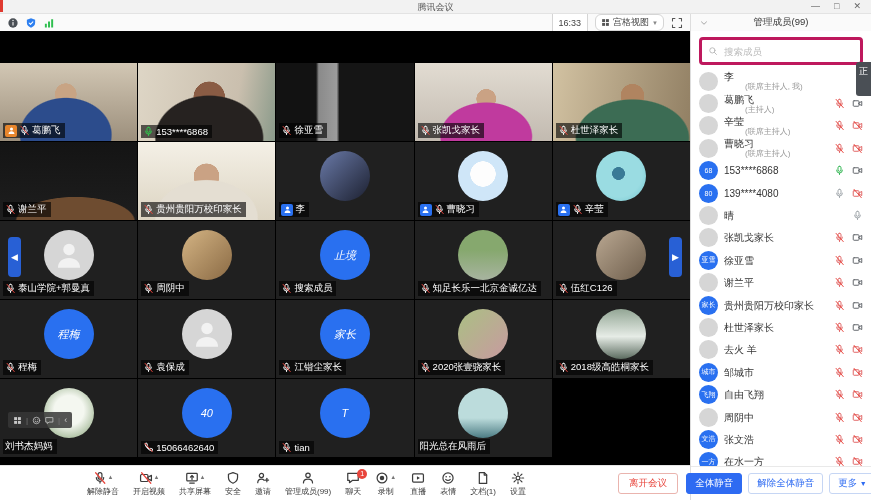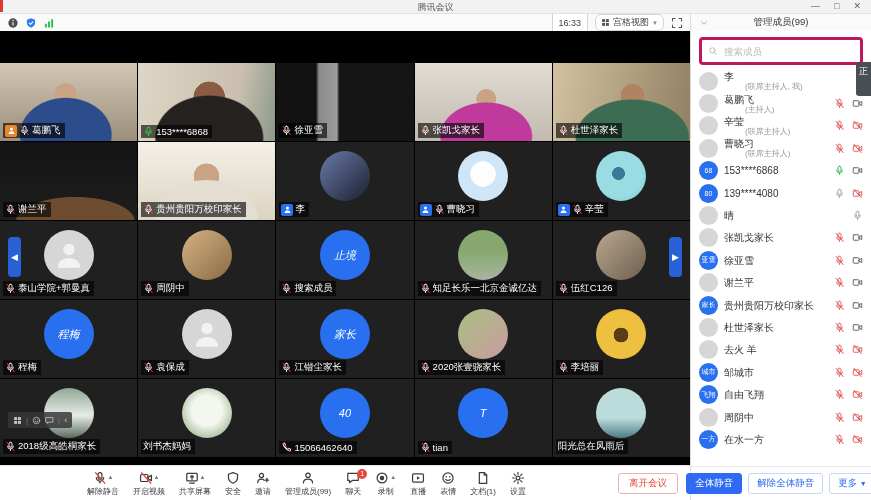--- a/index.html
+++ b/index.html
@@ -472,34 +472,20 @@
                     <rect x="5.8" y="1.8" width="4.4" height="7.4" rx="2.2"></rect>
                     <path d="M3.8 7.5a4.2 4.2 0 0 0 8.4 0"></path>
                     <line x1="8" y1="11.8" x2="8" y2="13.8"></line>
                     <line class="red" x1="3" y1="2" x2="13.5" y2="14"></line>
                   </svg>
                 </span>
                 <span class="nm">2020张壹骁家长</span>
               </div>
             </div>
             <div class="cell">
-              <div class="av p-peili"></div>
-              <div class="lbl">
-                <span class="lmic ">
-                  <svg class="ic " viewBox="0 0 16 16">
-                    <rect x="5.8" y="1.8" width="4.4" height="7.4" rx="2.2"></rect>
-                    <path d="M3.8 7.5a4.2 4.2 0 0 0 8.4 0"></path>
-                    <line x1="8" y1="11.8" x2="8" y2="13.8"></line>
-                    <line class="red" x1="3" y1="2" x2="13.5" y2="14"></line>
-                  </svg>
-                </span>
-                <span class="nm">李培丽</span>
-              </div>
-            </div>
-            <div class="cell">
               <div class="av p-2018"></div>
               <div class="lbl">
                 <span class="lmic ">
                   <svg class="ic " viewBox="0 0 16 16">
                     <rect x="5.8" y="1.8" width="4.4" height="7.4" rx="2.2"></rect>
                     <path d="M3.8 7.5a4.2 4.2 0 0 0 8.4 0"></path>
                     <line x1="8" y1="11.8" x2="8" y2="13.8"></line>
                     <line class="red" x1="3" y1="2" x2="13.5" y2="14"></line>
                   </svg>
                 </span>
@@ -1078,20 +1064,43 @@
               <span class="sic cam-off">
                 <svg class="ic " viewBox="0 0 16 16">
                   <rect x="1.8" y="4" width="8.4" height="8" rx="1.2"></rect>
                   <path d="M10.2 7.2 14.2 5v6l-4-2.2z"></path>
                   <line class="red" x1="3" y1="2" x2="13.5" y2="14"></line>
                 </svg>
               </span>
             </div>
           </div>
           <div class="sbrow">
+            <div class="sav blue">文浩</div>
+            <div class="sinfo">
+              <div class="snm">张文浩</div>
+            </div>
+            <div class="sicons">
+              <span class="sic muted">
+                <svg class="ic " viewBox="0 0 16 16">
+                  <rect x="5.8" y="1.8" width="4.4" height="7.4" rx="2.2"></rect>
+                  <path d="M3.8 7.5a4.2 4.2 0 0 0 8.4 0"></path>
+                  <line x1="8" y1="11.8" x2="8" y2="13.8"></line>
+                  <line class="red" x1="3" y1="2" x2="13.5" y2="14"></line>
+                </svg>
+              </span>
+              <span class="sic cam-off">
+                <svg class="ic " viewBox="0 0 16 16">
+                  <rect x="1.8" y="4" width="8.4" height="8" rx="1.2"></rect>
+                  <path d="M10.2 7.2 14.2 5v6l-4-2.2z"></path>
+                  <line class="red" x1="3" y1="2" x2="13.5" y2="14"></line>
+                </svg>
+              </span>
+            </div>
+          </div>
+          <div class="sbrow">
             <div class="sav blue">一方</div>
             <div class="sinfo">
               <div class="snm">在水一方</div>
             </div>
             <div class="sicons">
               <span class="sic muted">
                 <svg class="ic " viewBox="0 0 16 16">
                   <rect x="5.8" y="1.8" width="4.4" height="7.4" rx="2.2"></rect>
                   <path d="M3.8 7.5a4.2 4.2 0 0 0 8.4 0"></path>
                   <line x1="8" y1="11.8" x2="8" y2="13.8"></line>

